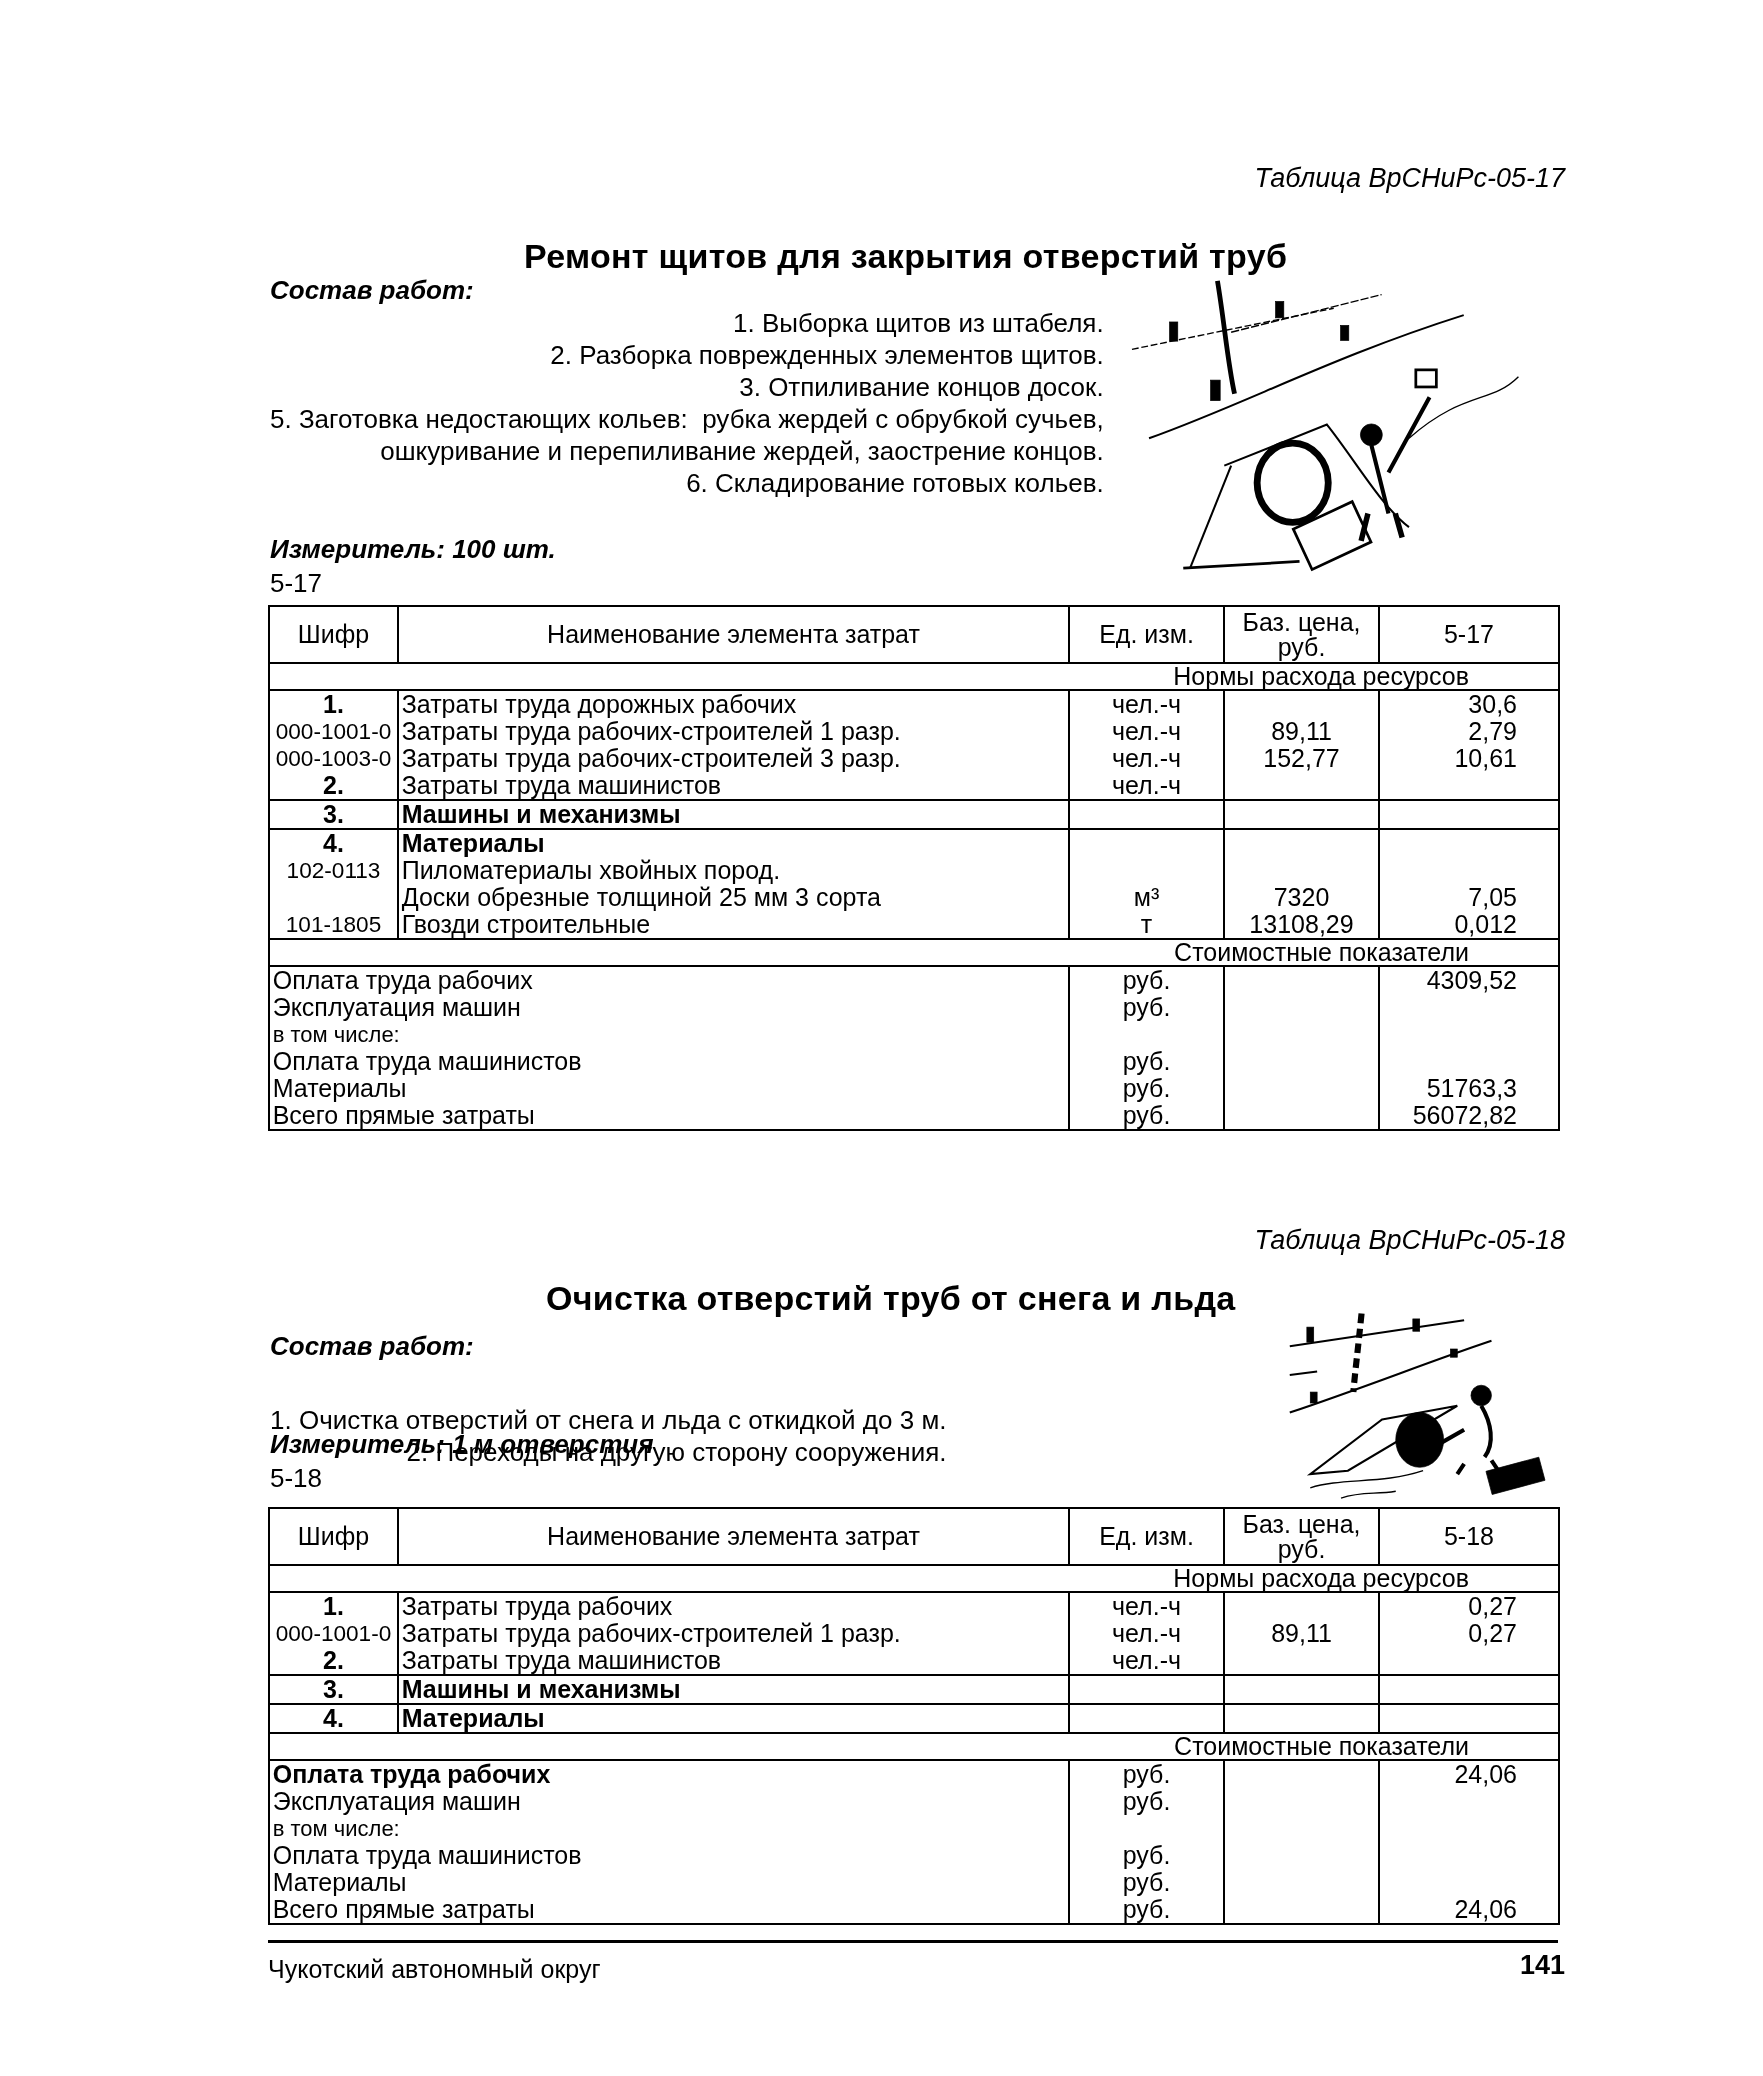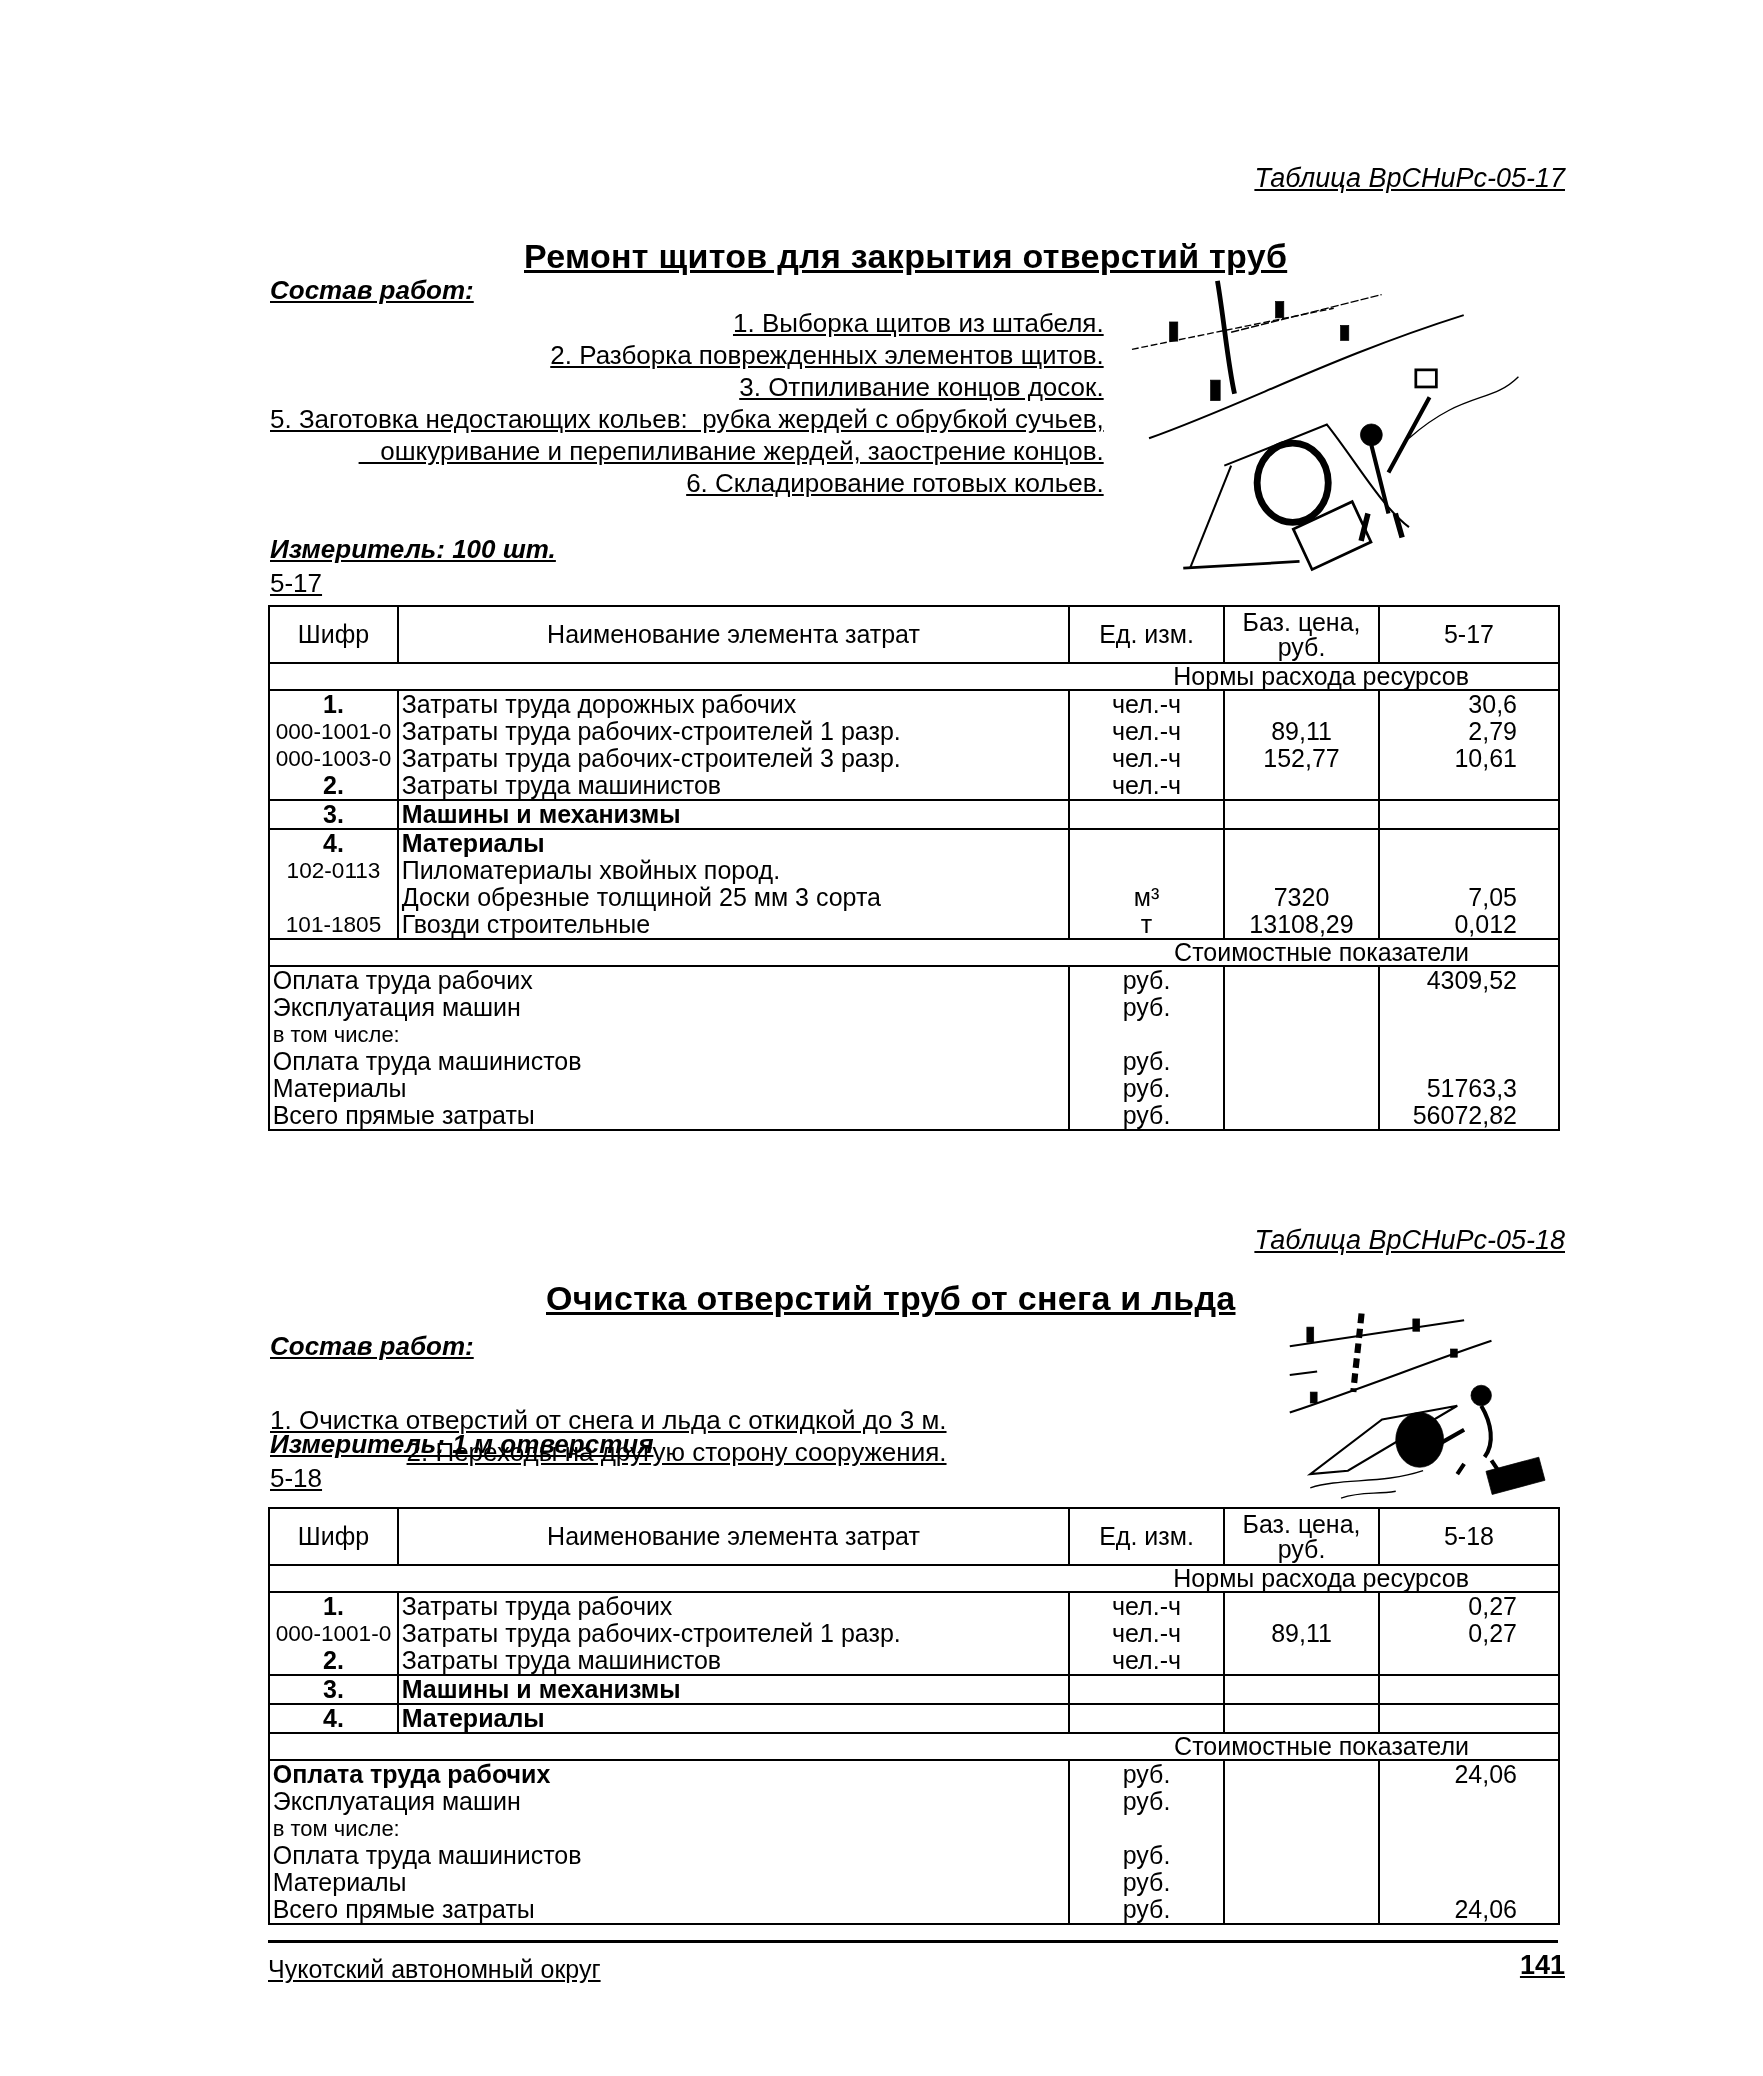--- a/index.html
+++ b/index.html
@@ -1,20 +1,20 @@
 <!DOCTYPE html>
 <html style="font-size:11px"><head>
   <meta charset="utf-8">
   <style>
     html, body { margin: 0; padding: 0; background: #ffffff; }
     body {
       width: 1763px; height: 2077px; position: relative; overflow: hidden;
       font-family: "Liberation Sans", "DejaVu Sans", sans-serif; color: #000;
     }
-    .abs { position: absolute; text-decoration: underline; }
+    .abs { position: absolute; }
     .table-ref {
       font-style: italic; font-size: 27px; right: 198px; text-align: right;
     }
     .section-title {
       font-weight: bold; font-size: 34px; letter-spacing: 0.3px;
     }
     .composition-label, .meter-label {
       font-weight: bold; font-style: italic; font-size: 26px;
     }
     .work-list { font-size: 26px; line-height: 32px; margin: 0; padding: 0; list-style: none; text-align: right; }

